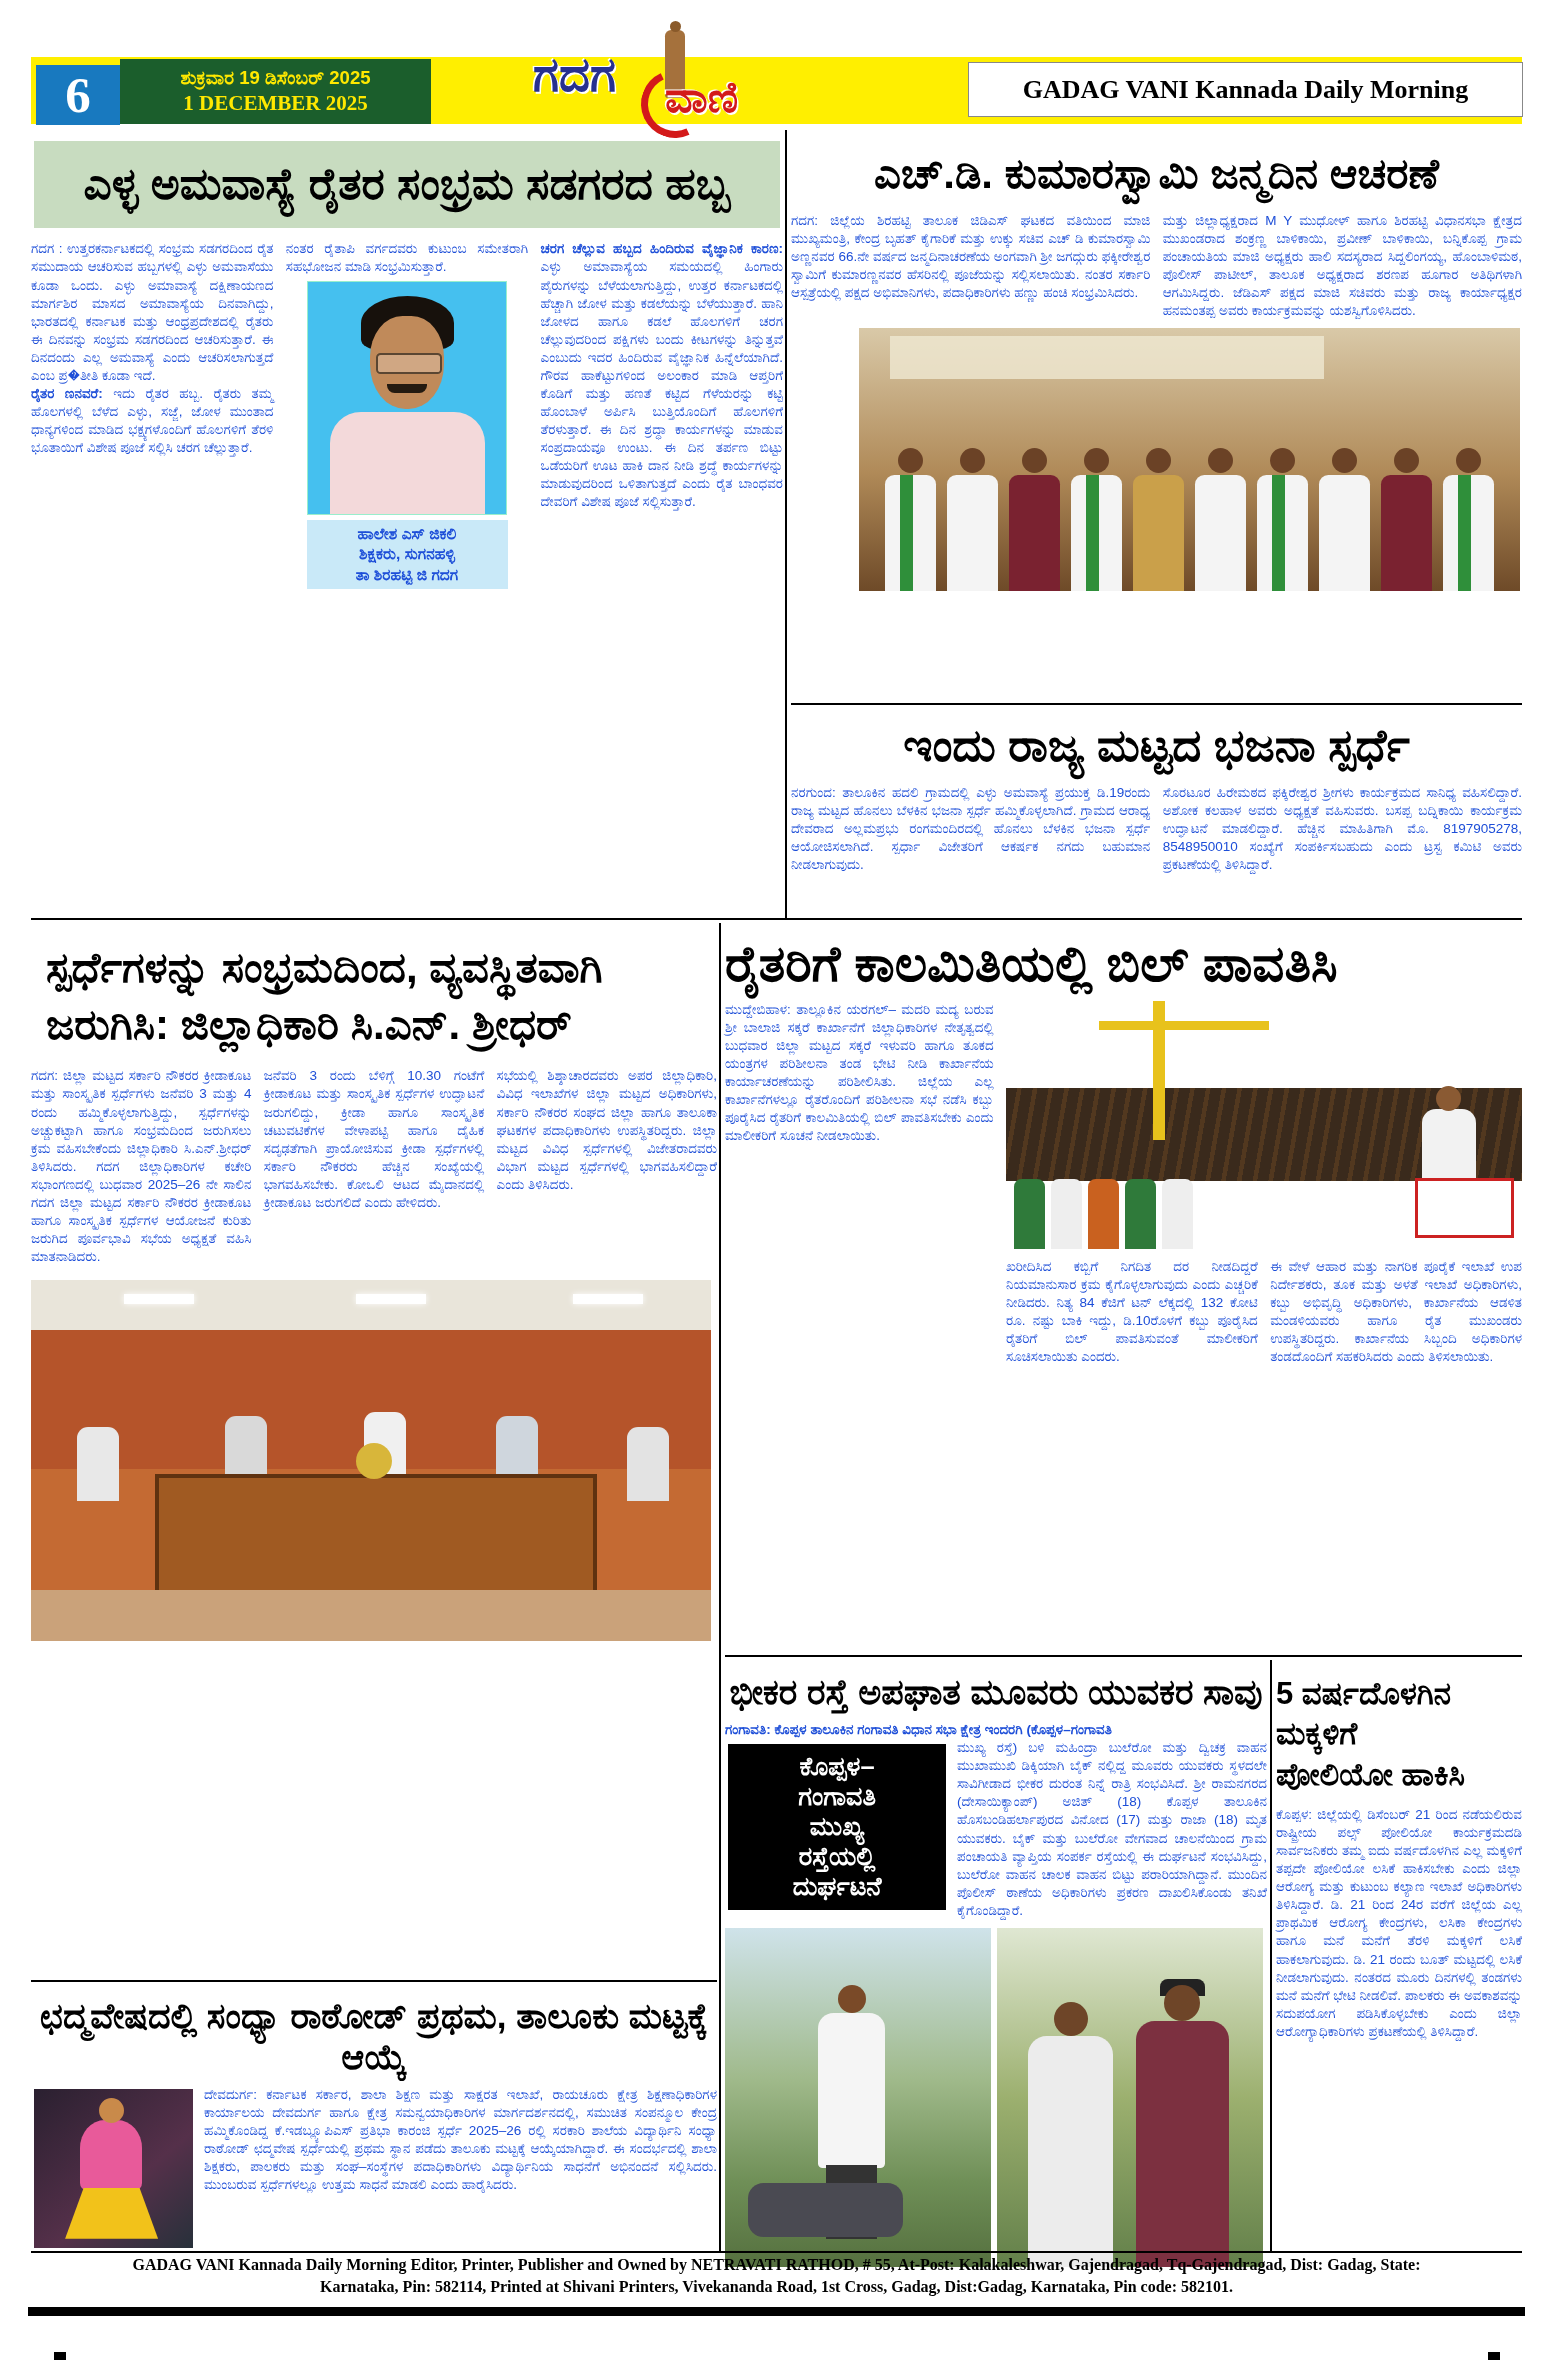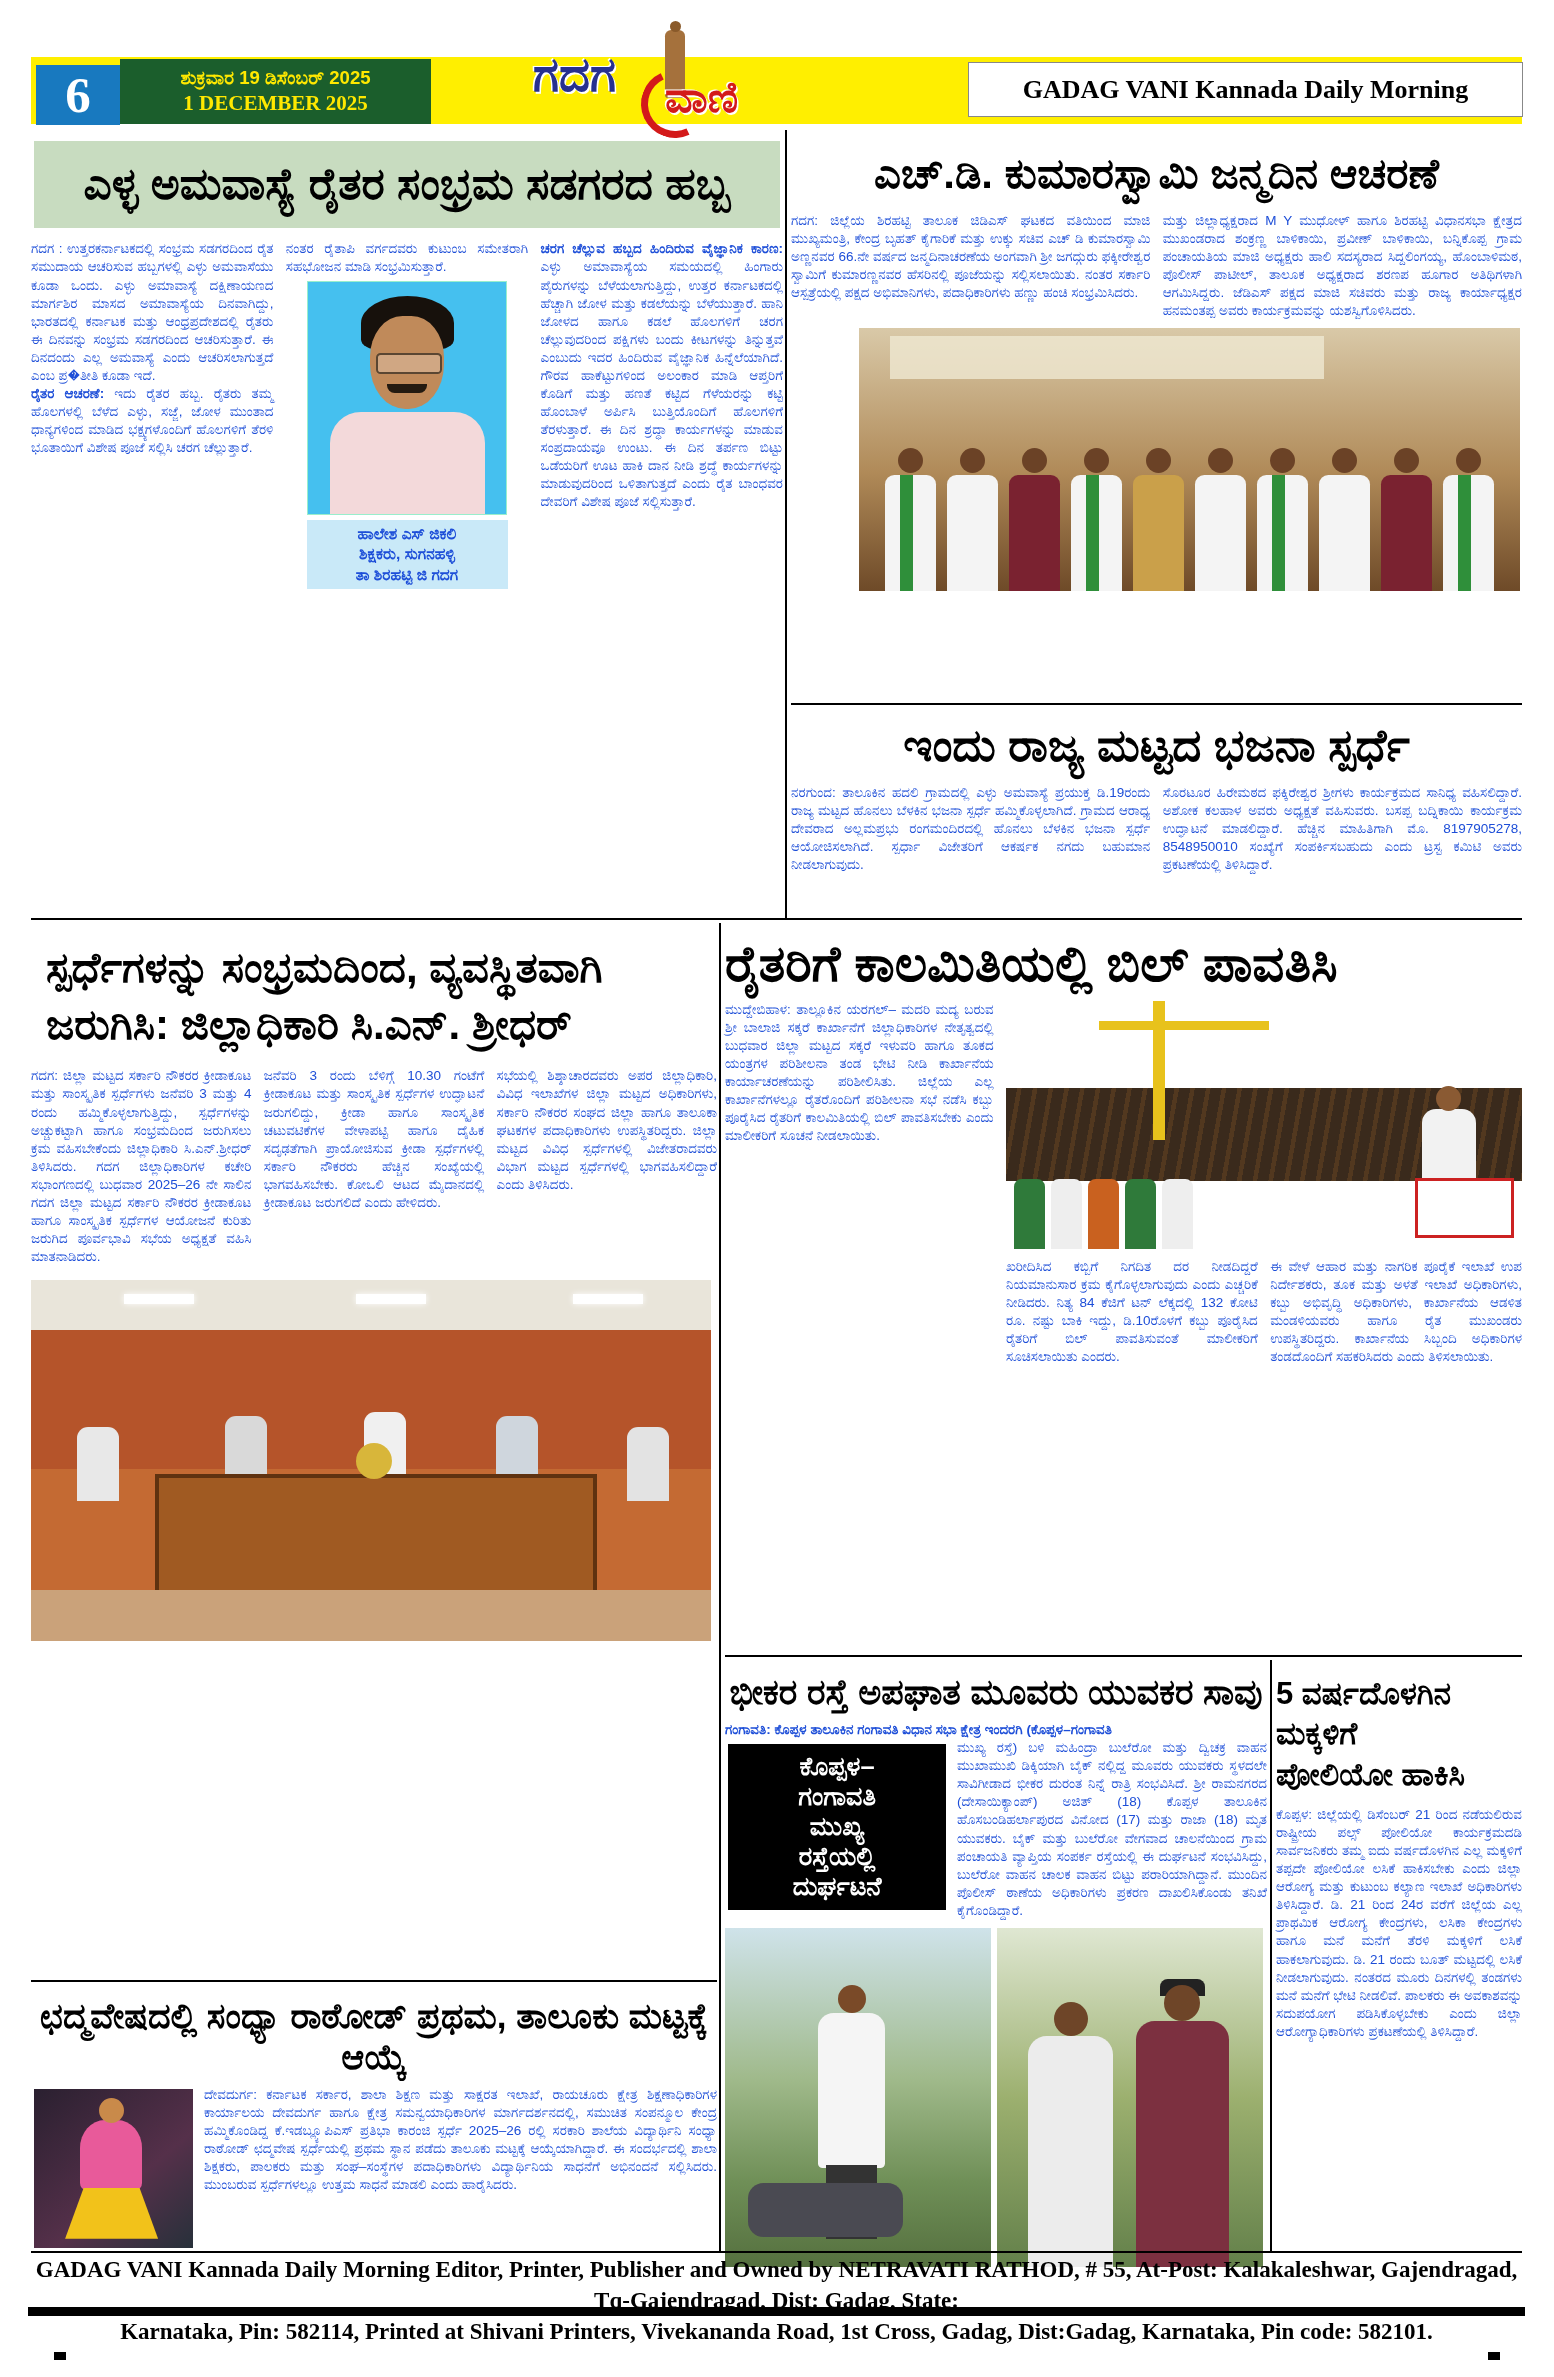--- a/index.html
+++ b/index.html
@@ -110,21 +110,21 @@
   #a7{left:1276px;top:1660px;width:246px;height:590px;}
   #a7-hl{font-size:31px;font-weight:bold;line-height:1.3;margin:14px 0 11px 0;}
   
   #a8{left:31px;top:1985px;width:686px;height:266px;}
   #a8-hl{text-align:center;font-size:35px;font-weight:bold;margin:11px 0 7.7px 0;}
   #costume-photo{float:left;width:159px;height:159px;margin:3.1px 11px 0 3.1px;background:linear-gradient(140deg,#2a2030 0%,#55304a 60%,#27303a 100%);}
   #costume-photo .fig{position:absolute;left:46px;top:31px;width:62px;height:70px;background:#e85a9a;border-radius:40% 40% 10% 10%;}
   #costume-photo .fig:before{content:"";position:absolute;left:18.6px;top:-22px;width:25px;height:25px;border-radius:50%;background:#c98a4a;}
   #costume-photo .skirt{position:absolute;left:31px;top:99px;width:93px;height:51px;background:#f2c21a;clip-path:polygon(20% 0,80% 0,100% 100%,0 100%);}
   
-  #footer{left:31px;top:2254px;width:1491px;text-align:center;font-family:"Liberation Serif",serif;font-weight:bold;font-size:23px;line-height:1.35;}
+  #footer{left:31px;top:2254px;width:1491px;text-align:center;font-family:"Liberation Serif",serif;font-weight:bold;font-size:16px;line-height:1.35;}
   #bottom-bar{left:28px;top:2307px;width:1497px;height:9.3px;background:#000;position:absolute;}
   .cmark{position:absolute;width:12.4px;height:7.7px;background:#000;top:2352px;}
 </style>
 </head>
 <body>
 
 <div id="page">
 
   <div class="abs" id="yellow-band"></div>
   <div class="abs" id="page-num">6</div>
@@ -138,21 +138,21 @@
     <span class="statue"></span>
     <span class="vani">ವಾಣಿ</span>
   </div>
   <div class="abs" id="masthead-box">GADAG VANI Kannada Daily Morning</div>
 
   <div class="abs" id="a1">
     <div id="a1-hl">ಎಳ್ಳ ಅಮವಾಸ್ಯೆ ರೈತರ ಸಂಭ್ರಮ ಸಡಗರದ ಹಬ್ಬ</div>
     <div class="body-cols">
       <div class="col">
         <span>ಗದಗ : ಉತ್ತರಕರ್ನಾಟಕದಲ್ಲಿ ಸಂಭ್ರಮ ಸಡಗರದಿಂದ ರೈತ ಸಮುದಾಯ ಆಚರಿಸುವ ಹಬ್ಬಗಳಲ್ಲಿ ಎಳ್ಳು ಅಮವಾಸೆಯು ಕೂಡಾ ಒಂದು. ಎಳ್ಳು ಅಮಾವಾಸ್ಯೆ ದಕ್ಷಿಣಾಯಣದ ಮಾರ್ಗಶಿರ ಮಾಸದ ಅಮಾವಾಸ್ಯೆಯ ದಿನವಾಗಿದ್ದು, ಭಾರತದಲ್ಲಿ ಕರ್ನಾಟಕ ಮತ್ತು ಆಂಧ್ರಪ್ರದೇಶದಲ್ಲಿ ರೈತರು ಈ ದಿನವನ್ನು ಸಂಭ್ರಮ ಸಡಗರದಿಂದ ಆಚರಿಸುತ್ತಾರೆ. ಈ ದಿನದಂದು ಎಲ್ಲ ಅಮವಾಸ್ಯೆ ಎಂದು ಆಚರಿಸಲಾಗುತ್ತದೆ ಎಂಬ ಪ್ರ�ತೀತಿ ಕೂಡಾ ಇದೆ.</span>
-        <br><span class="lead">ರೈತರ ಆಚರಣೆ:</span>
+        <br><span class="lead">ರೈತರ ಣನವರೆ:</span>
         <span>ಇದು ರೈತರ ಹಬ್ಬ. ರೈತರು ತಮ್ಮ ಹೊಲಗಳಲ್ಲಿ ಬೆಳೆದ ಎಳ್ಳು, ಸಜ್ಜೆ, ಜೋಳ ಮುಂತಾದ ಧಾನ್ಯಗಳಿಂದ ಮಾಡಿದ ಭಕ್ಷ್ಯಗಳೊಂದಿಗೆ ಹೊಲಗಳಿಗೆ ತೆರಳಿ ಭೂತಾಯಿಗೆ ವಿಶೇಷ ಪೂಜೆ ಸಲ್ಲಿಸಿ ಚರಗ ಚೆಲ್ಲುತ್ತಾರೆ.</span>
       </div>
       <div class="col">
         <span>ನಂತರ ರೈತಾಪಿ ವರ್ಗದವರು ಕುಟುಂಬ ಸಮೇತರಾಗಿ ಸಹಭೋಜನ ಮಾಡಿ ಸಂಭ್ರಮಿಸುತ್ತಾರೆ.</span>
         <div class="portrait photo">
           <div class="hair"></div>
           <div class="face"></div>
           <div class="glasses"></div>
           <div class="mous"></div>
           <div class="shirt"></div>

